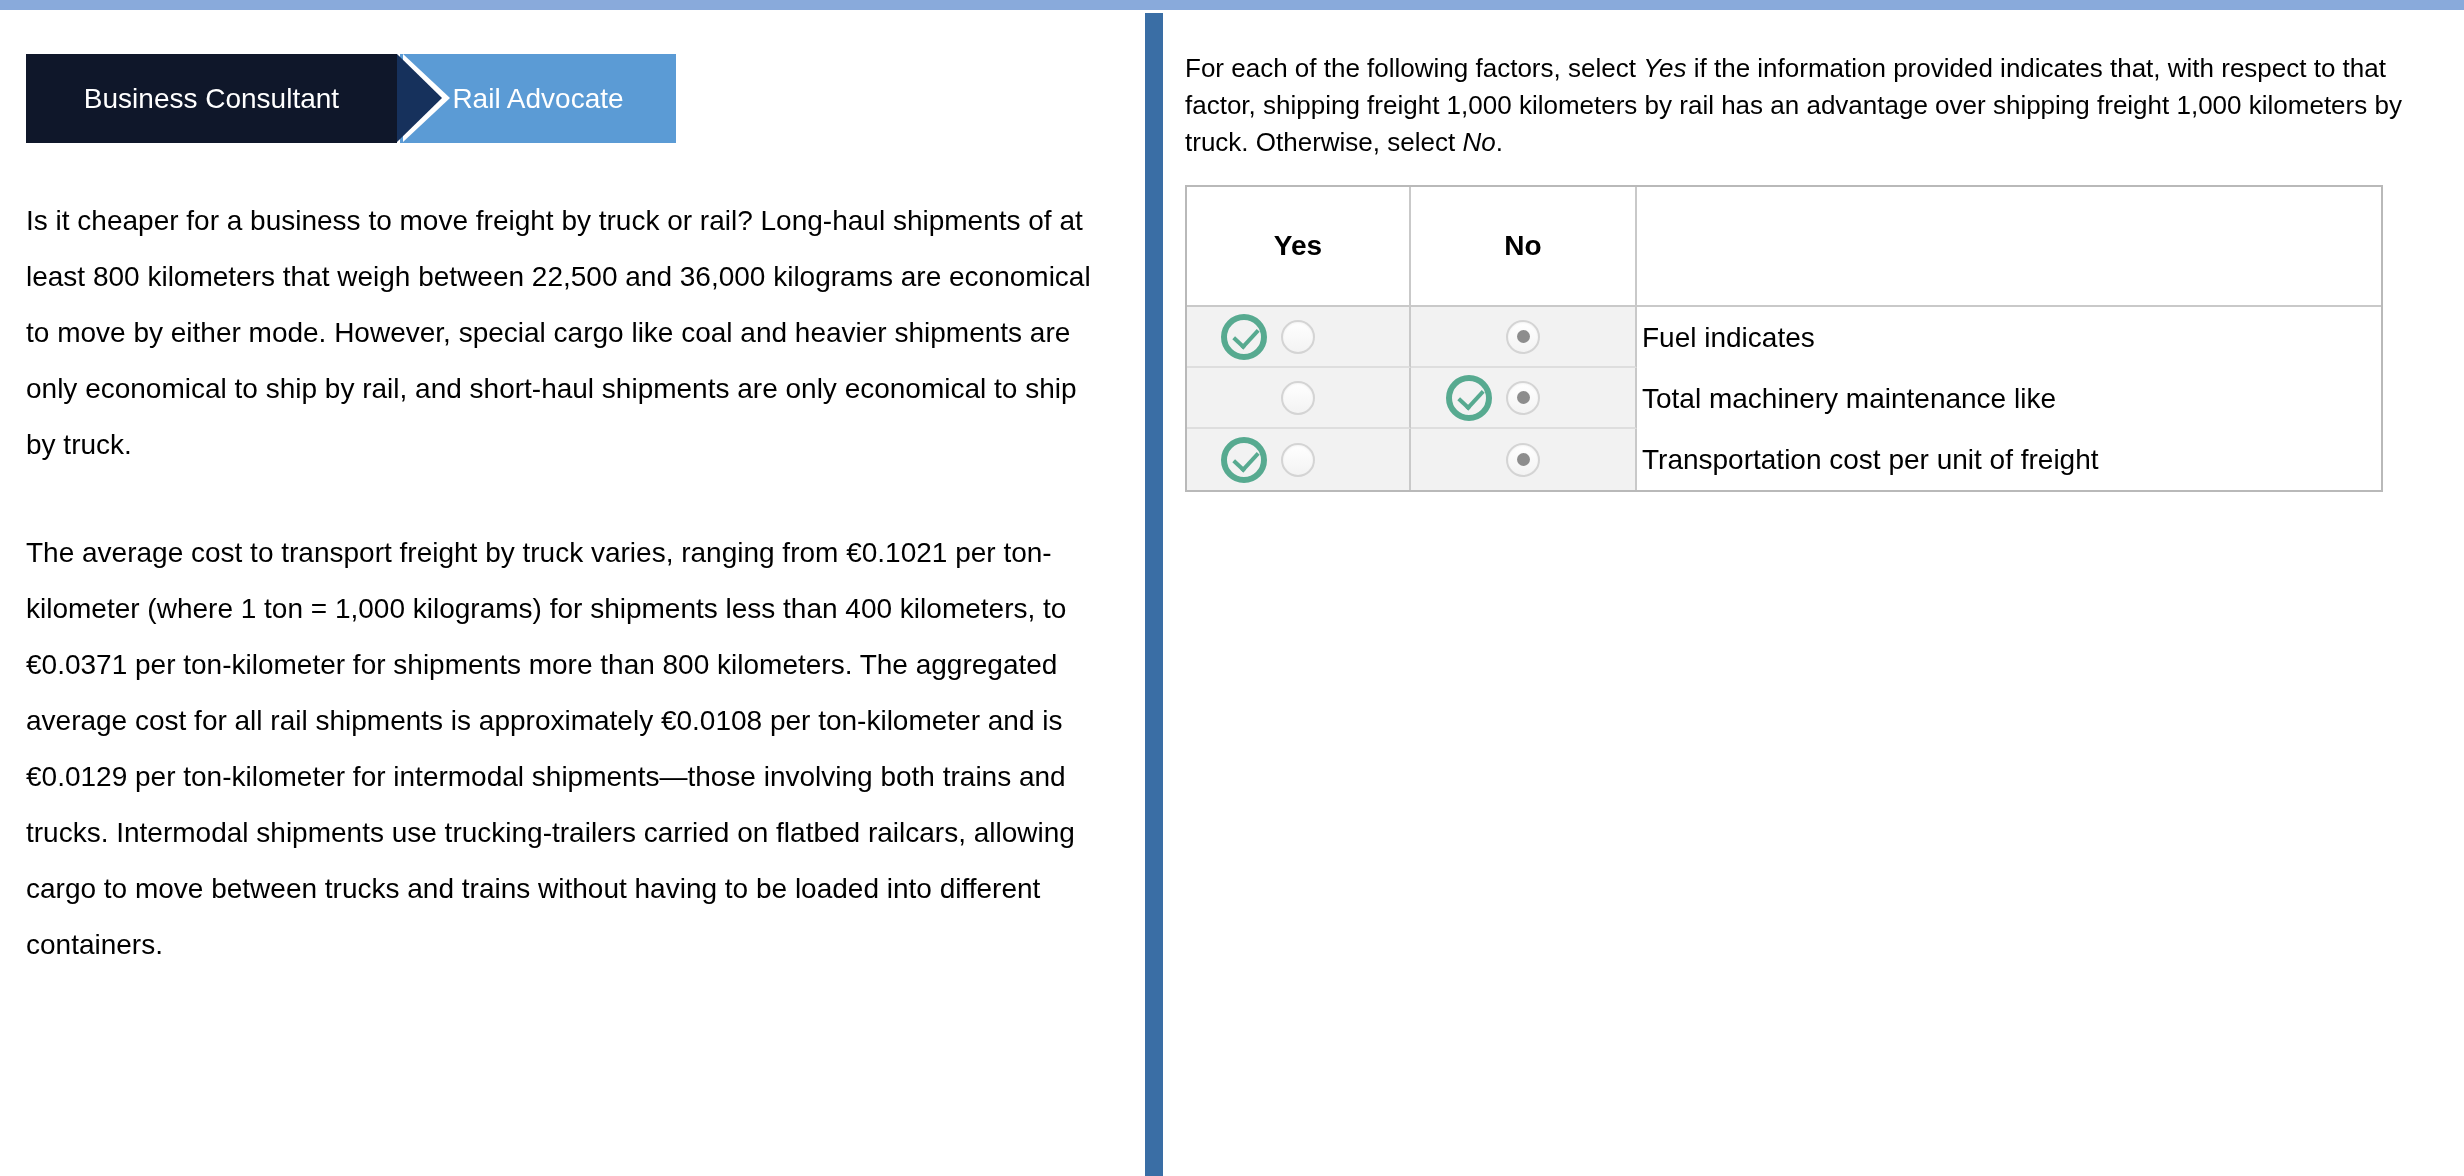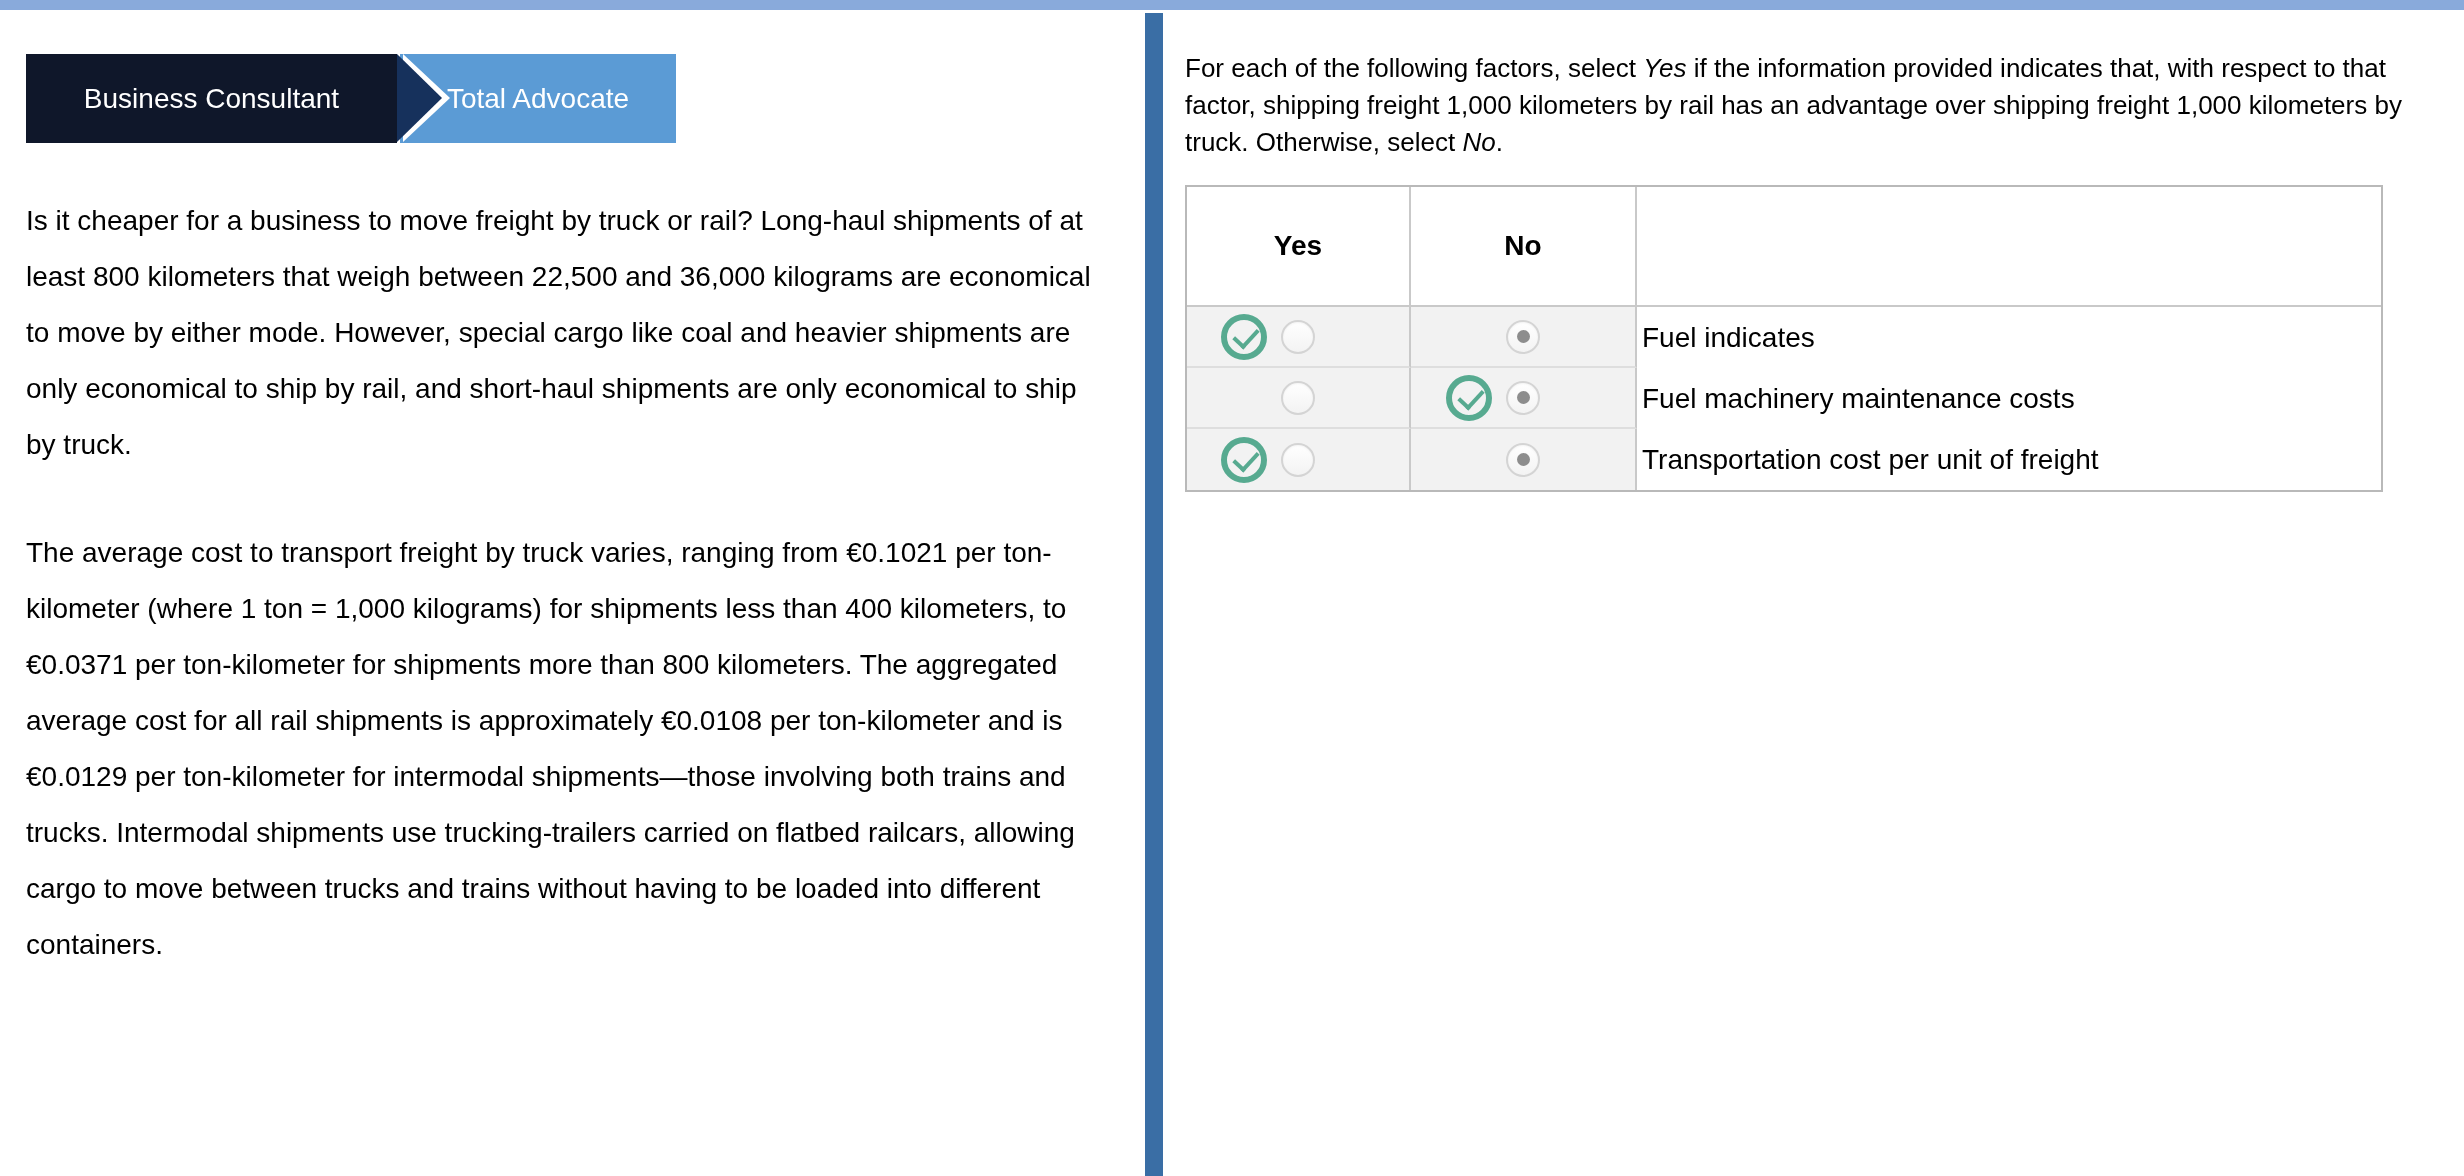--- a/index.html
+++ b/index.html
@@ -92,21 +92,21 @@
   }
 </style>
 </head>
 <body>
 
 <div class="top-strip"></div>
 
 <div class="left-panel">
   <div class="tabs">
     <div class="tab-light">
-      <span>Total Advocate</span>
+      <span>Rail Advocate</span>
     </div>
     <div class="arrow-white"></div>
     <div class="arrow-dark"></div>
     <div class="tab-dark">
       <span>Business Consultant</span>
     </div>
   </div>
 
   <div class="passage">
     <p>Is it cheaper for a business to move freight by truck or rail? Long-haul shipments of at least 800 kilometers that weigh between 22,500 and 36,000 kilograms are economical to move by either mode. However, special cargo like coal and heavier shipments are only economical to ship by rail, and short-haul shipments are only economical to ship by truck.</p>
@@ -140,21 +140,21 @@
 
     <div class="trow">
       <div class="ansCell">
 
         <div class="radio"></div>
       </div>
       <div class="ansCell">
         <div class="check visible"></div>
         <div class="radio selected"></div>
       </div>
-      <div class="factorCell">Fuel machinery maintenance costs</div>
+      <div class="factorCell">Total machinery maintenance like</div>
     </div>
 
     <div class="trow">
       <div class="ansCell">
         <div class="check visible"></div>
         <div class="radio"></div>
       </div>
       <div class="ansCell">
 
         <div class="radio selected"></div>

